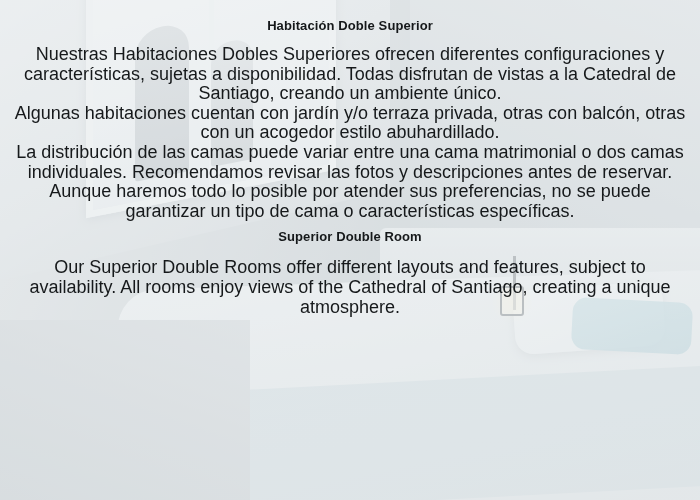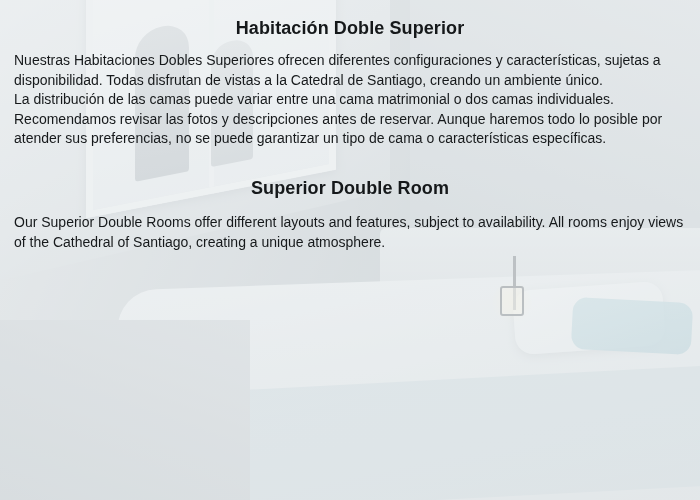--- a/index.html
+++ b/index.html
@@ -153,37 +153,37 @@
   .content {
     position: absolute;
     inset: 0;
     padding: 14px 12px 0 12px;
     box-sizing: border-box;
     color: #1b1d1f;
   }
 
   .heading {
     text-align: center;
-    font-size: 18px;
+    font-size: 13px;
     font-weight: bold;
     color: #15181a;
     margin: 4px 0 12px 0;
     letter-spacing: .1px;
   }
   .heading.second {
-    margin-top: 29px;
+    margin-top: 8px;
     margin-bottom: 14px;
   }
 
   .para {
-    font-size: 14px;
+    font-size: 18px;
     line-height: 19.6px;
     color: #16191b;
     margin: 0;
-    text-align: left;
+    text-align: center;
   }
   .para + .para { margin-top: 0; }
 
   .block { padding: 0 2px; }
 </style>
 </head>
 <body>
 
 <div id="page">
 
@@ -207,20 +207,21 @@
     <div class="bg-haze"></div>
   </div>
 
   <div class="scrim"></div>
 
   <div class="content">
 
     <div class="block">
       <div class="heading">Habitación Doble Superior</div>
       <p class="para">Nuestras Habitaciones Dobles Superiores ofrecen diferentes configuraciones y características, sujetas a disponibilidad. Todas disfrutan de vistas a la Catedral de Santiago, creando un ambiente único.</p>
+      <p class="para">Algunas habitaciones cuentan con jardín y/o terraza privada, otras con balcón, otras con un acogedor estilo abuhardillado.</p>
       <p class="para">La distribución de las camas puede variar entre una cama matrimonial o dos camas individuales. Recomendamos revisar las fotos y descripciones antes de reservar. Aunque haremos todo lo posible por atender sus preferencias, no se puede garantizar un tipo de cama o características específicas.</p>
     </div>
 
     <div class="block">
       <div class="heading second">Superior Double Room</div>
       <p class="para">Our Superior Double Rooms offer different layouts and features, subject to availability. All rooms enjoy views of the Cathedral of Santiago, creating a unique atmosphere.</p>
     </div>
 
   </div>
 </div>

